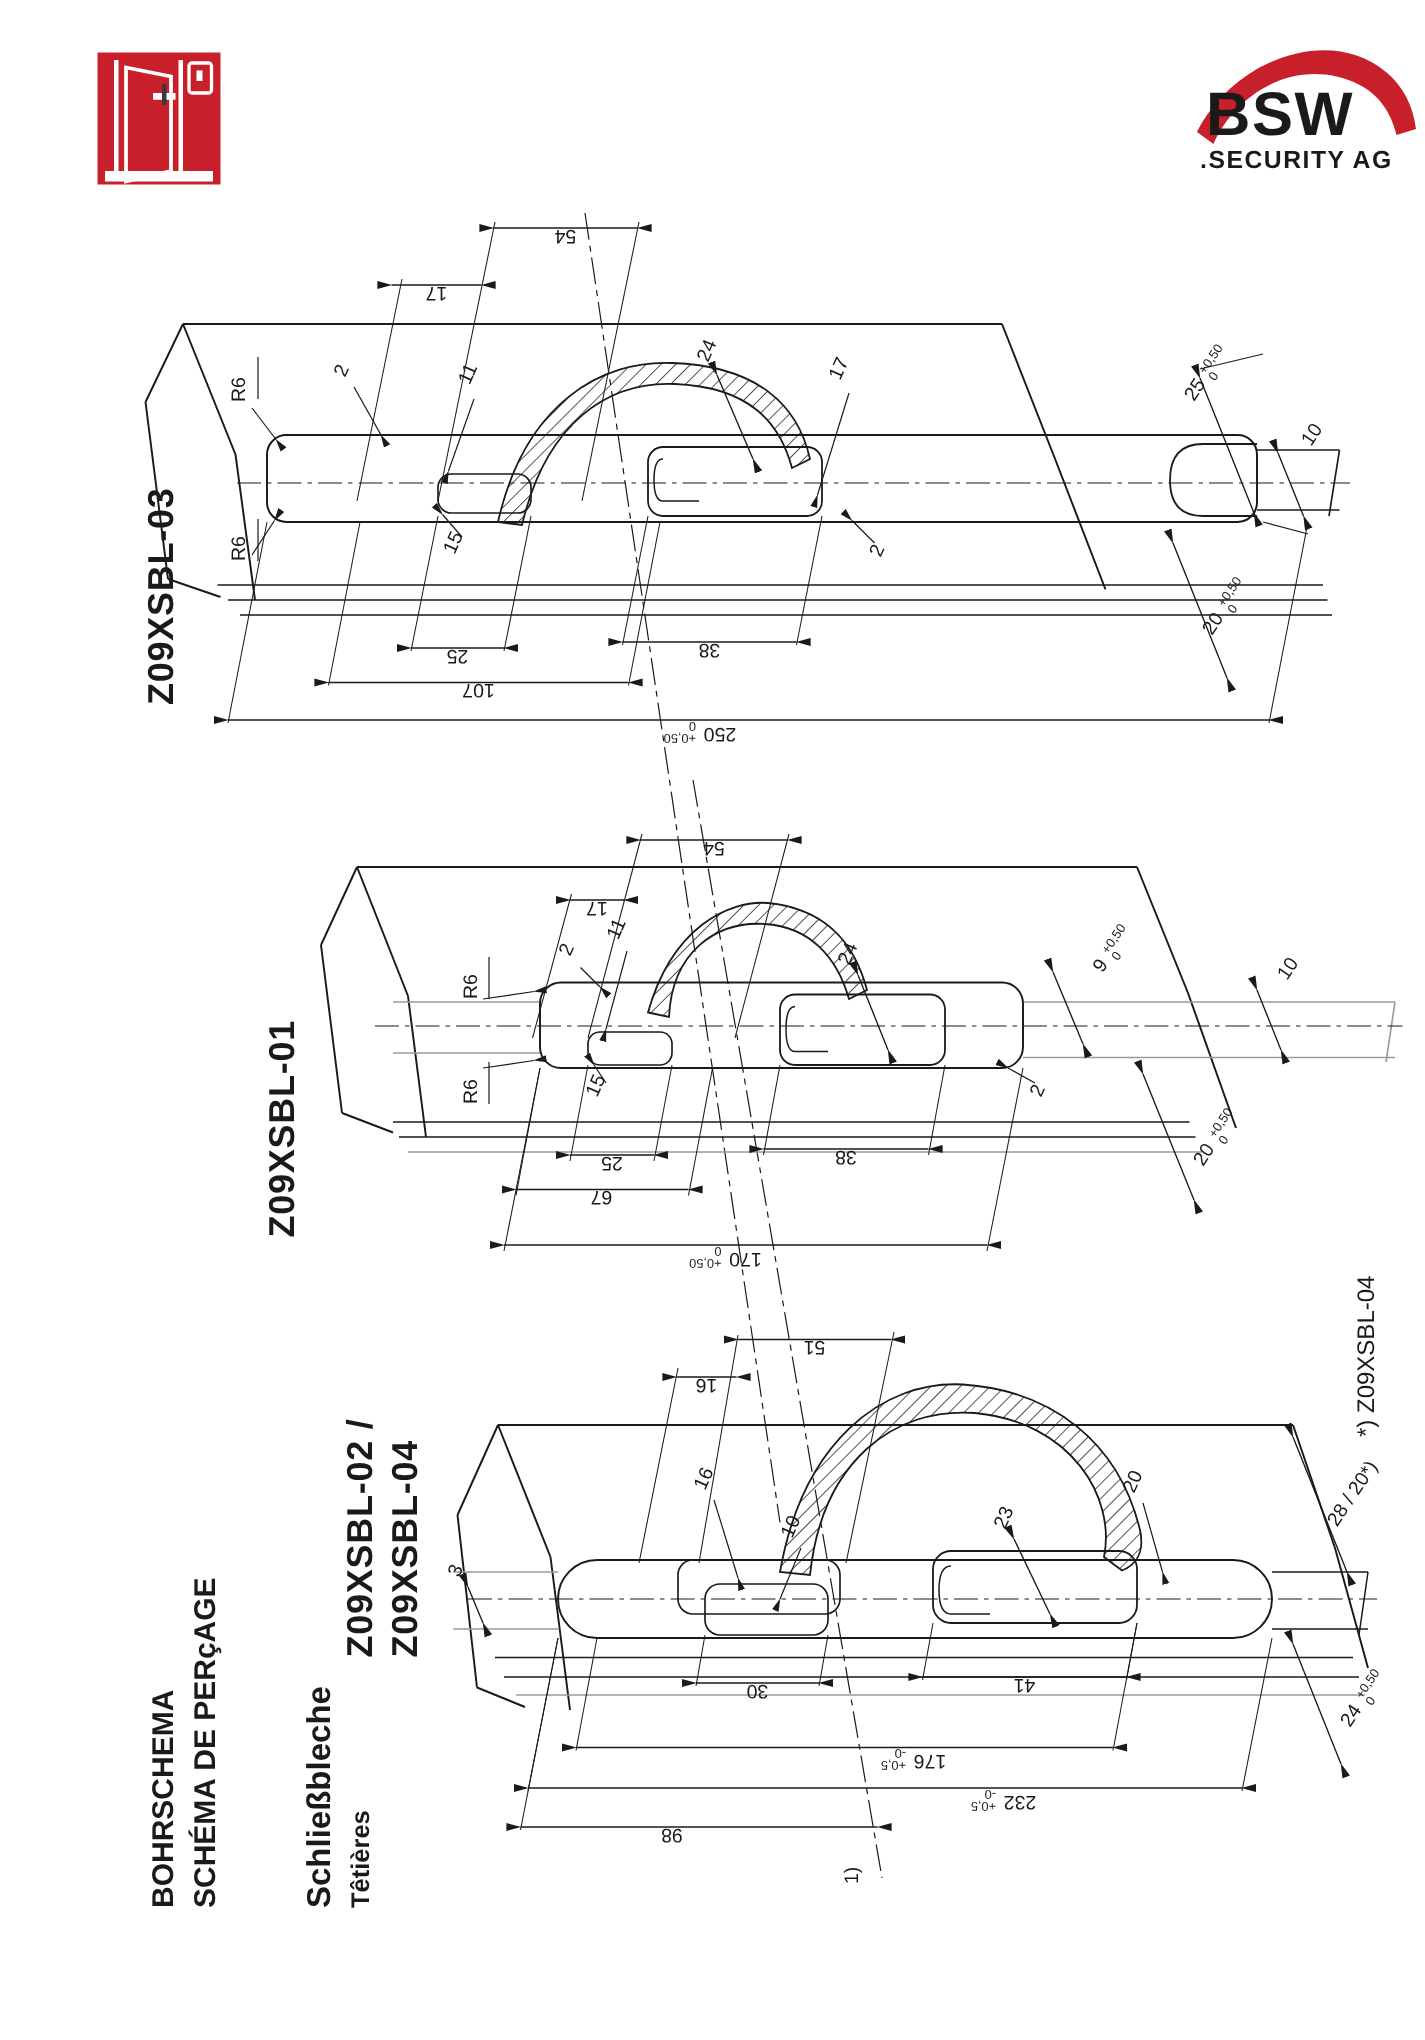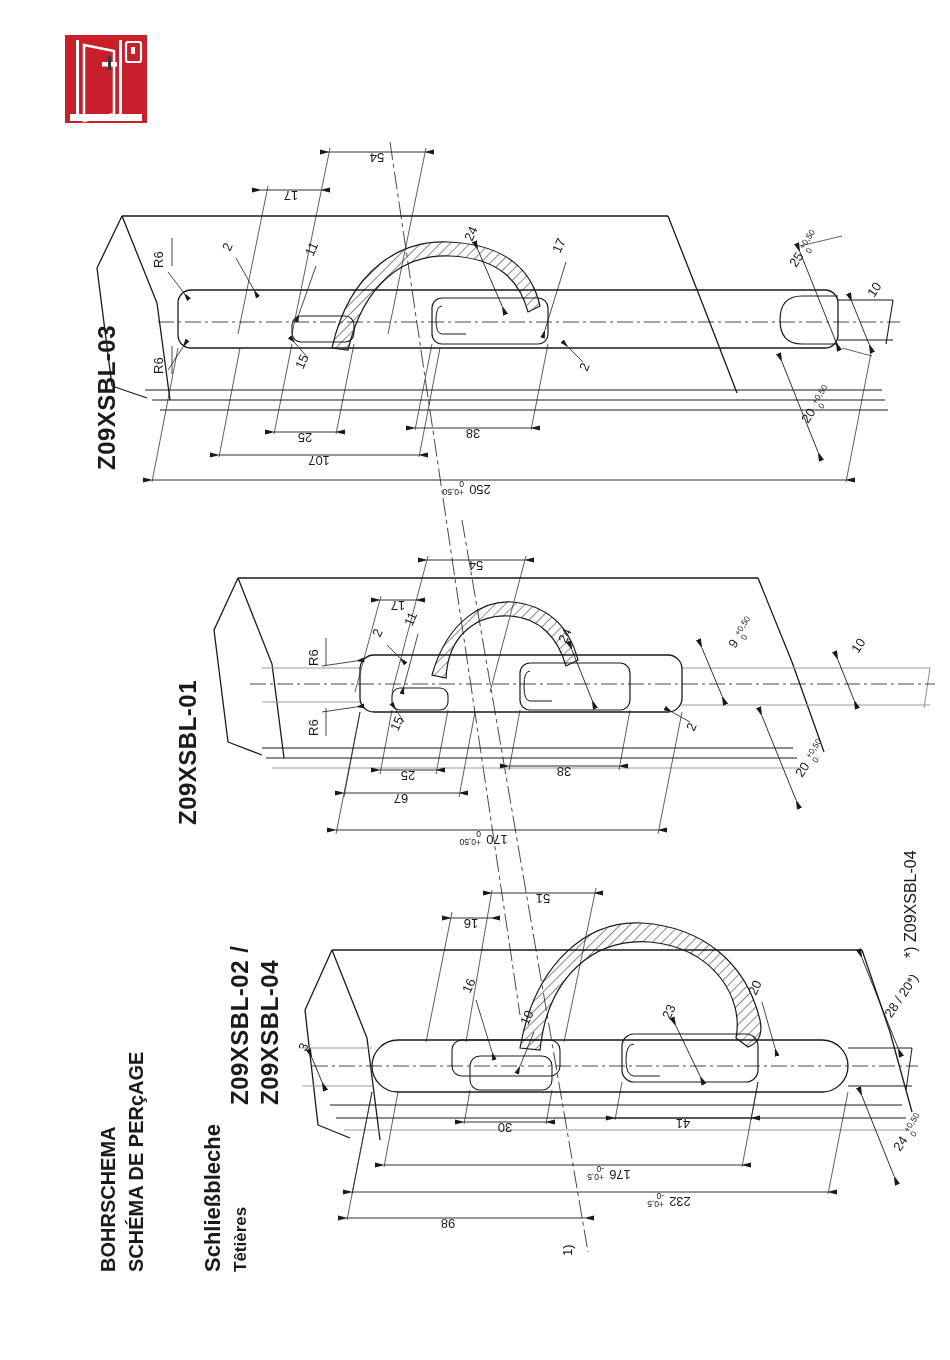--- a/index.html
+++ b/index.html
@@ -28,20 +28,27 @@
       <polygon points="20,11 50,17 50,80 20,87" fill="#c8202a" stroke="#ffffff" stroke-width="2.5"></polygon>
       <rect x="55" y="6" width="3" height="74" fill="#ffffff"></rect>
       <rect x="62" y="8" width="15" height="20" rx="2" fill="none" stroke="#ffffff" stroke-width="2.2"></rect>
       <rect x="67" y="13" width="4" height="7" fill="#ffffff"></rect>
       <rect x="38" y="28" width="15" height="4.5" fill="#ffffff"></rect>
       <rect x="44" y="22" width="3" height="14" fill="#3a3a3a"></rect>
       <rect x="6" y="80" width="72" height="7" fill="#ffffff"></rect>
     </svg>
   </div>
 
+  <div class="abs" style="left:792px;top:28px;">
+    <svg width="156" height="92" viewBox="0 0 156 92">
+      <path d="M6,60 C30,12 94,-12 132,20 C143,29 150,42 152,58 L139,62 C134,41 121,28 99,23 C63,15 30,38 17,68 Z" fill="#c8202a"></path>
+      <text x="12" y="62" font-size="41" font-weight="bold" letter-spacing="1">BSW</text>
+      <text x="8" y="84" font-size="16.5" font-weight="bold" letter-spacing="1">.SECURITY AG</text>
+    </svg>
+  </div>
 
   <svg class="abs" style="left:0;top:0;" width="950" height="1360" viewBox="0 0 950 1360">
     <defs>
       <marker id="ar" viewBox="0 0 10 6" refX="0.5" refY="3" markerWidth="11" markerHeight="7" orient="auto-start-reverse">
           <path d="M0,3 L10,0.3 L10,5.7 Z" fill="#1a1a1a"></path>
         </marker>
       <pattern id="h45" width="7" height="7" patternUnits="userSpaceOnUse" patternTransform="rotate(45)">
         <line x1="0" y1="0" x2="0" y2="7" stroke="#1a1a1a" stroke-width="1"></line>
       </pattern>
     </defs>

